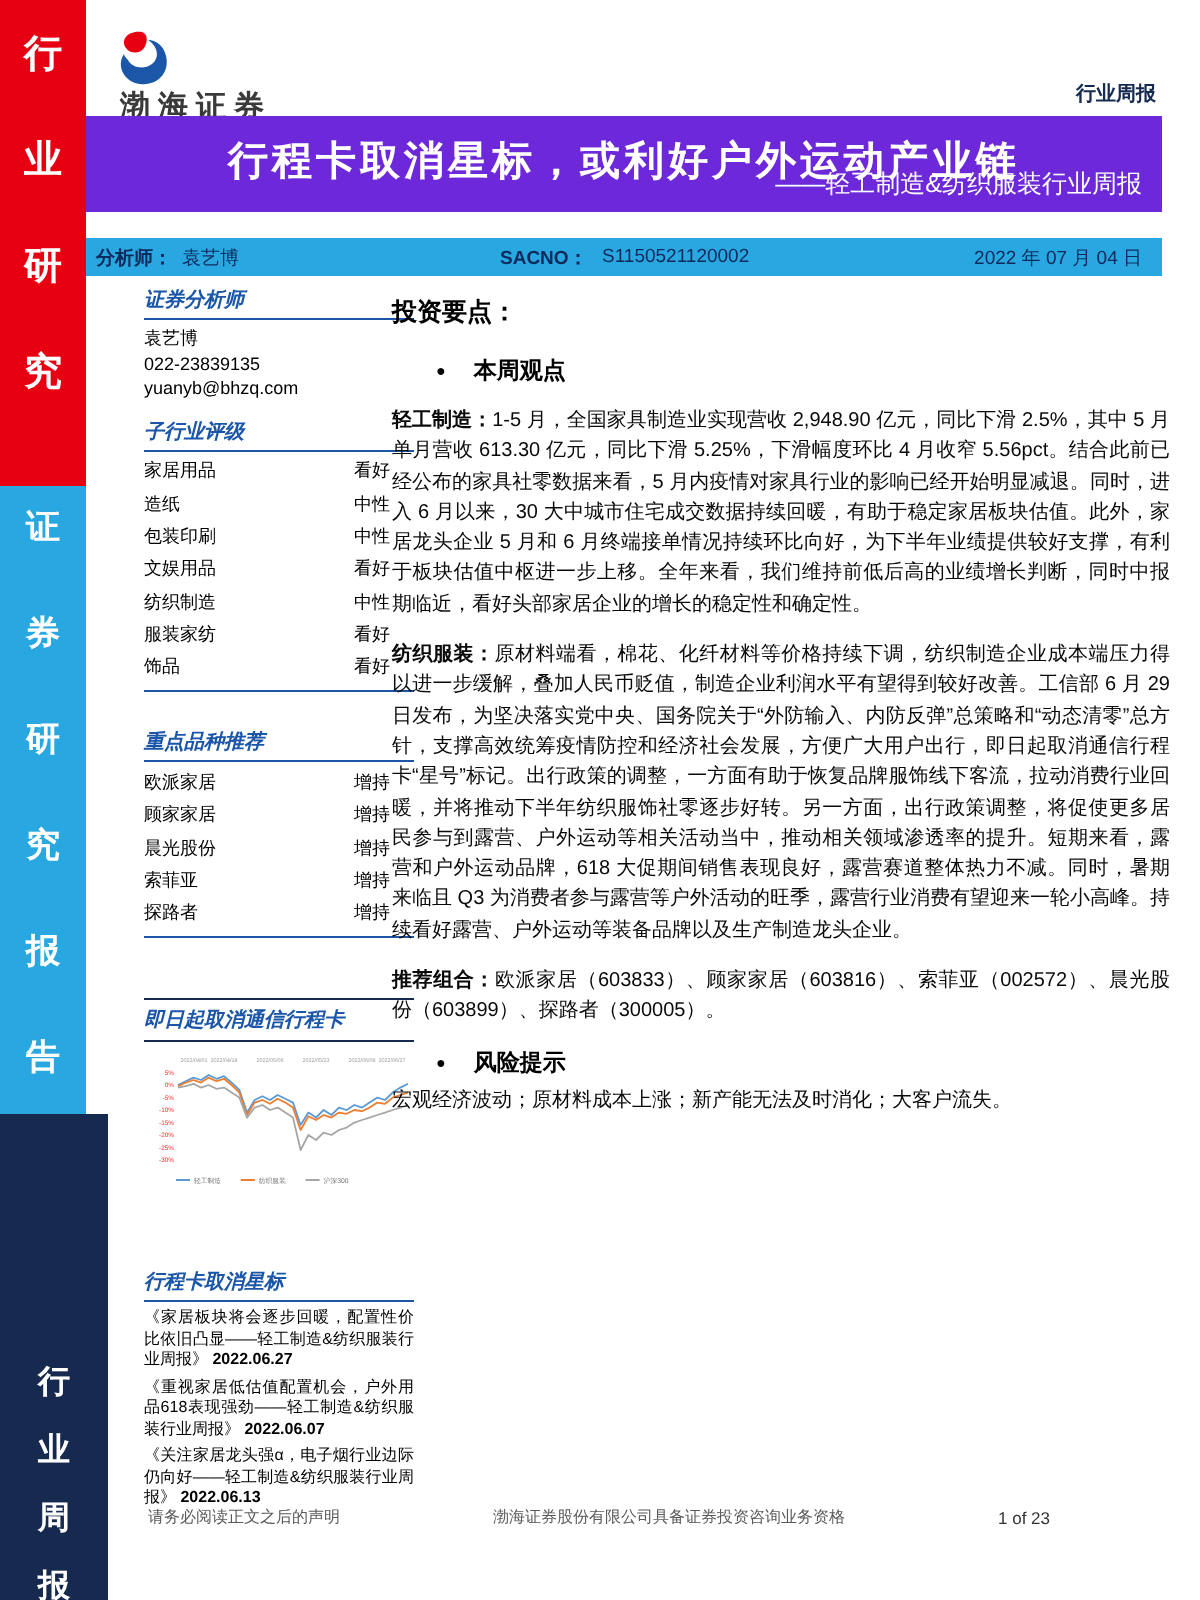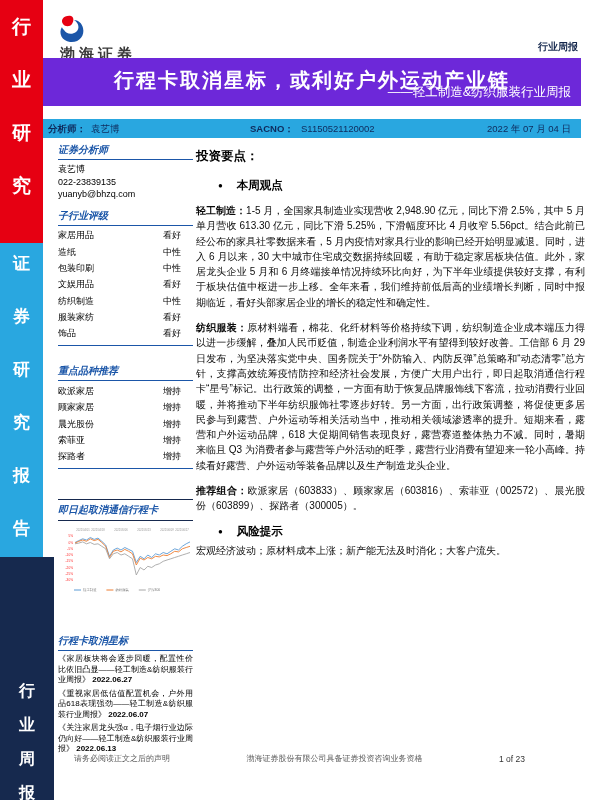--- a/index.html
+++ b/index.html
@@ -22,21 +22,21 @@
   .dept{font-size:13px;font-weight:bold;color:#333;margin-left:9px;margin-top:7px;}
   .doc-type{position:absolute;right:22px;top:40px;font-size:10px;font-weight:bold;color:#16294E;}
   .title-band{position:absolute;left:43px;top:58px;width:538px;height:48px;background:#6d28d9;color:#fff;}
   .title{font-size:20px;font-weight:bold;text-align:center;padding-top:9px;letter-spacing:2px;}
   .subtitle{position:absolute;right:10px;bottom:5px;font-size:12.5px;font-weight:normal;}
   .analyst-bar{position:absolute;left:43px;top:119px;width:538px;height:19px;background:#29A7E0;
                color:#0E2A5C;font-size:9.5px;}
   .analyst-bar span{position:absolute;top:4px;}
   .ab-lab{font-weight:bold;}
   
-  .left-col{position:absolute;left:58px;top:143px;width:135px;}
+  .left-col{position:absolute;left:72px;top:143px;width:135px;}
   .lh{color:#1B56A8;font-weight:bold;font-style:italic;font-size:10px;
       border-bottom:1.5px solid #1B56A8;padding-bottom:2px;margin:0;}
   .contact{font-size:9px;line-height:12.5px;margin-top:3px;color:#000;}
   .tbl{border-bottom:1.5px solid #1B56A8;padding:2px 0 3px 0;}
   .trow{display:flex;justify-content:space-between;font-size:9px;padding:1.7px 0;color:#000;}
   .trow .val{padding-right:12px;}
   .mt8{margin-top:8px;} .mt18{margin-top:18px;} .mt30{margin-top:30px;} .mt32{margin-top:32px;}
   .chart-title{color:#1B56A8;font-weight:bold;font-style:italic;font-size:10px;
      border-top:1.5px solid #16294E;border-bottom:1.5px solid #16294E;padding:3px 0;}
   #trend-svg{display:block;margin-top:3px;}

